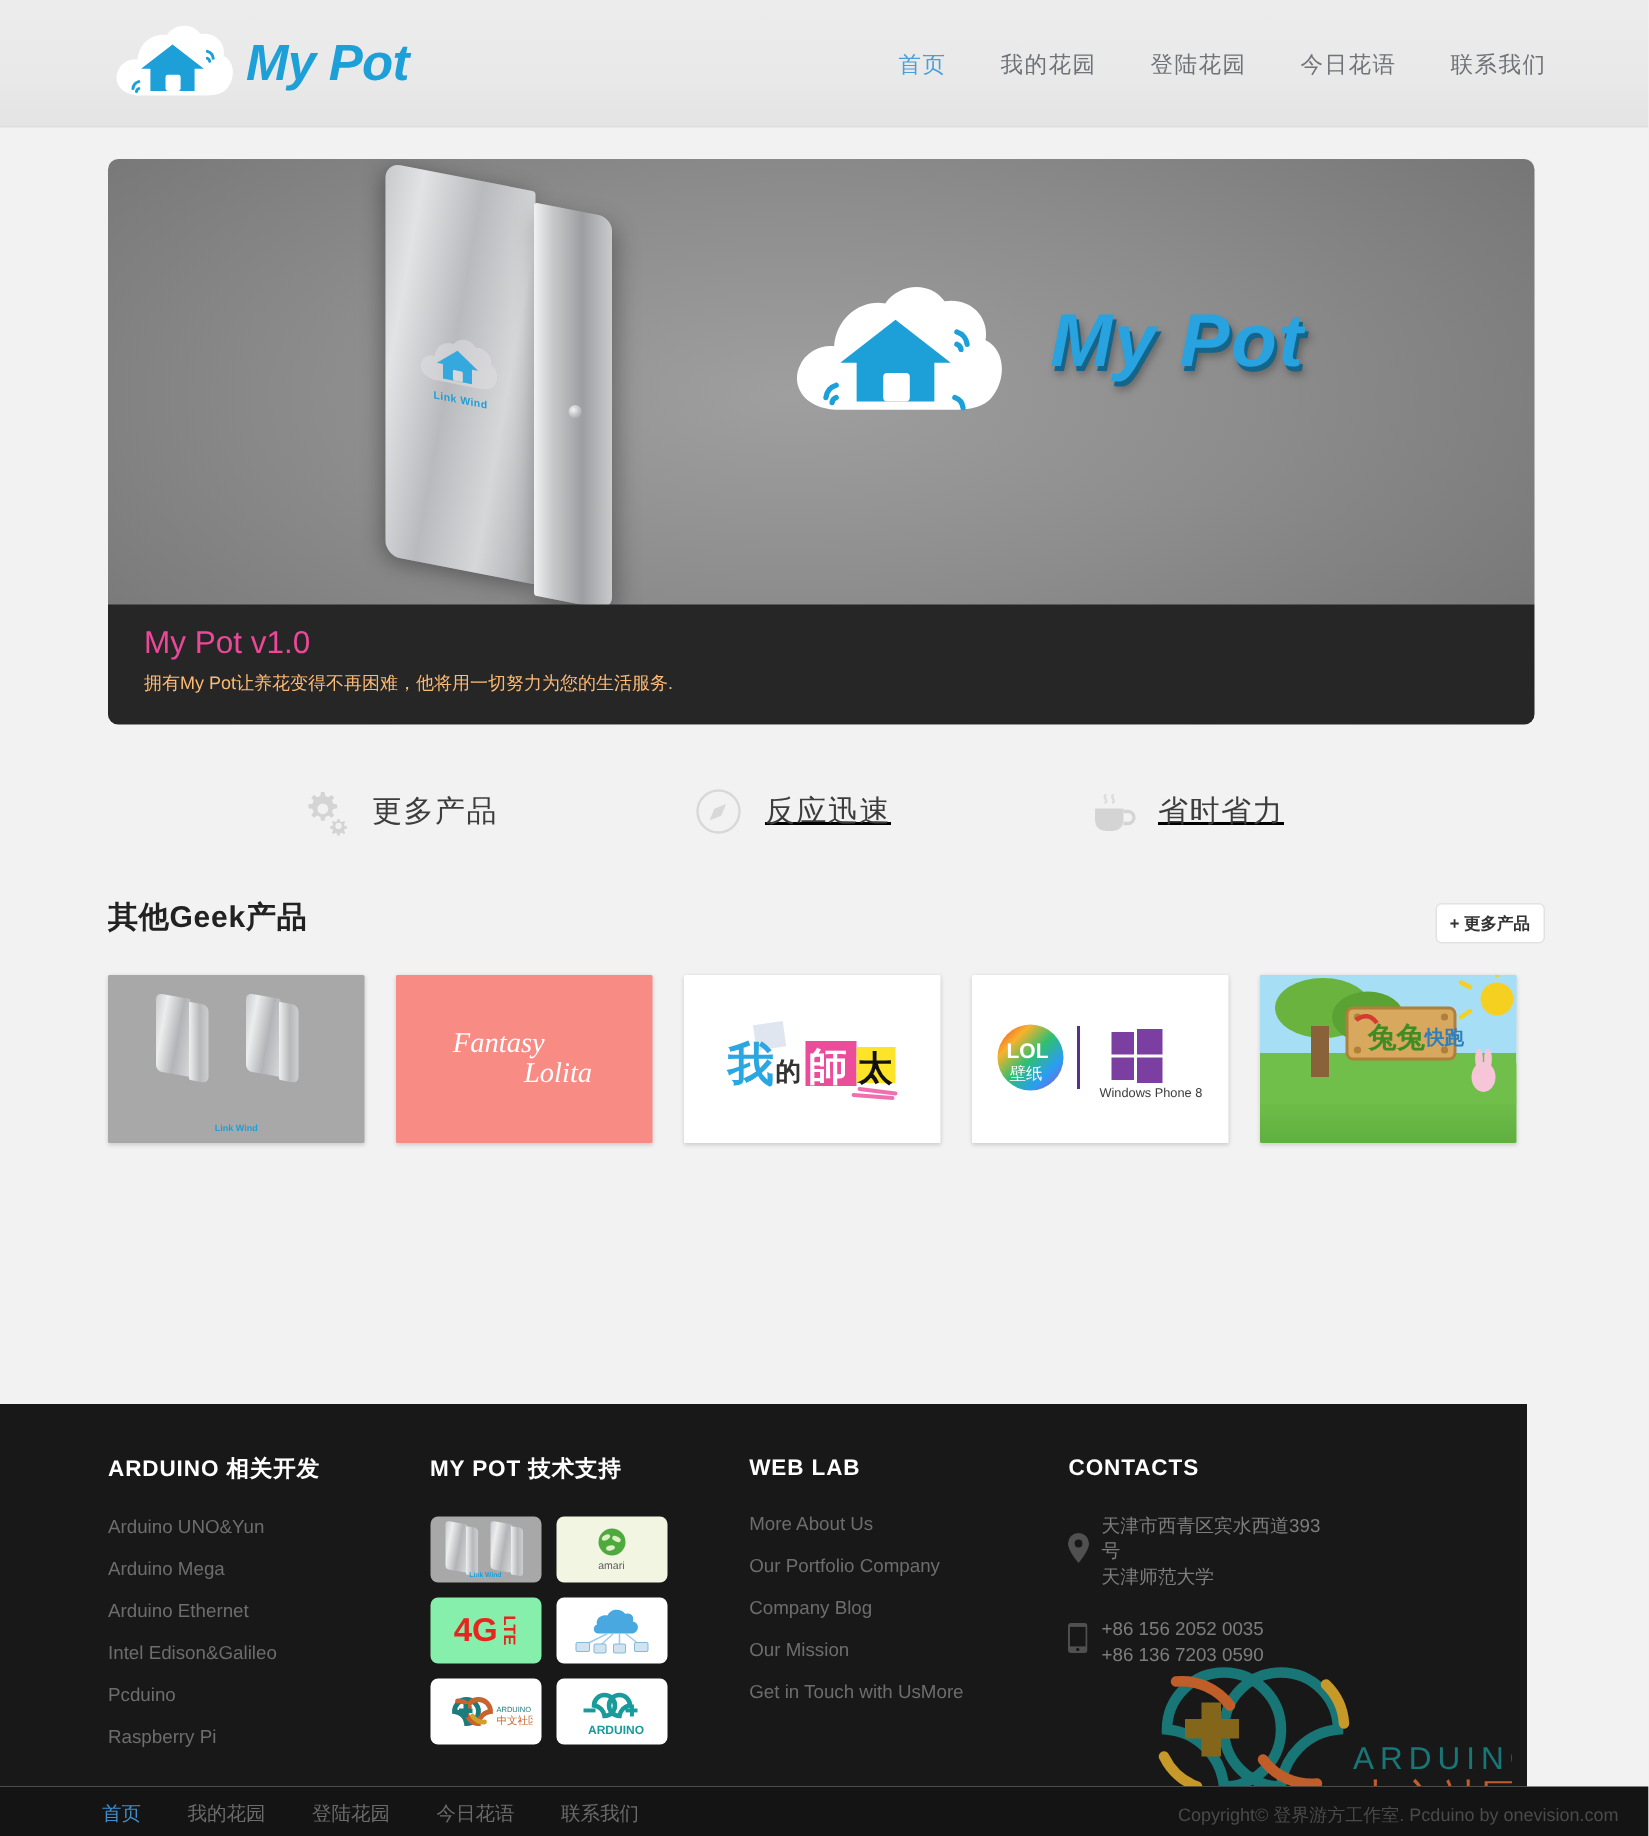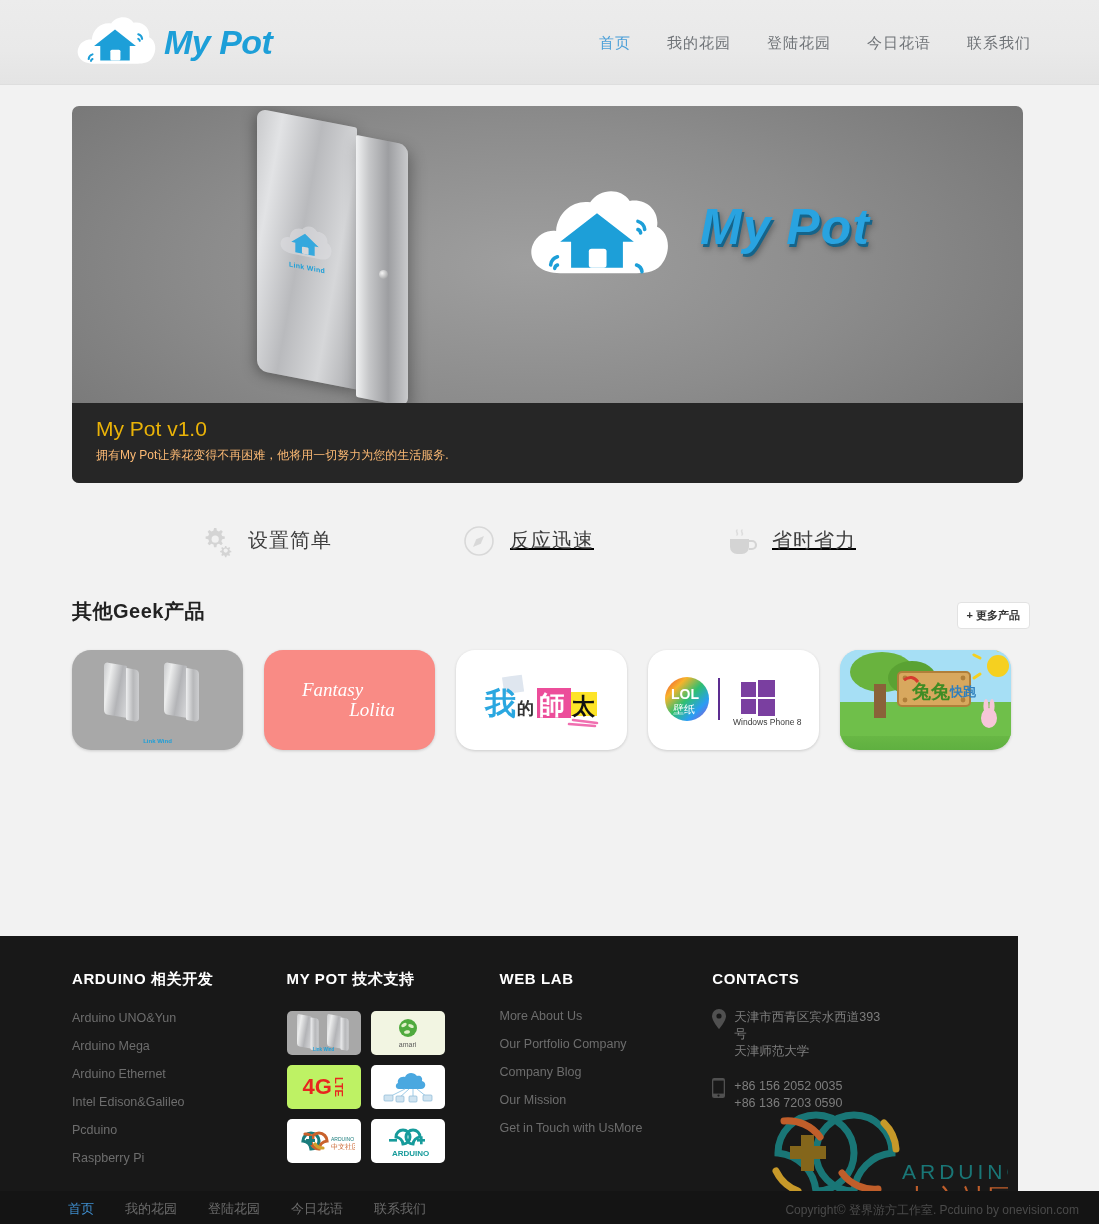--- a/index.html
+++ b/index.html
@@ -78,41 +78,41 @@
   .hero-logo { position: absolute; left: 450px; top: 74px; width: 150px; height: 110px; }
   .hero-wordmark {
     position: absolute; left: 628px; top: 92px; font-size: 50px; font-weight: bold;
     font-style: italic; color: #29a3e0; letter-spacing: 1px;
     text-shadow: 2px 3px 0 #15648a, 3px 5px 6px rgba(0,0,0,.35);
   }
   .hero-caption {
     position: absolute; left: 0; bottom: 0; width: 100%; height: 80px;
     background: #262626; color: #fff; padding: 14px 24px;
   }
-  .hero-caption h3 { font-size: 21px; font-weight: normal; color: #eab308; margin-bottom: 6px; }
+  .hero-caption h3 { font-size: 21px; font-weight: normal; color: #ec4899; margin-bottom: 6px; }
   .hero-caption p { font-size: 12px; color: #fdba74; }
 
   
   .features { position: relative; height: 115px; display: flex; align-items: center; padding-left: 200px; }
   .feature { display: flex; align-items: center; }
   .feature + .feature { margin-left: 130px; text-decoration: underline; }
   .feature .f-icon { width: 34px; height: 34px; margin-right: 14px; opacity: .55; }
   .feature .f-label { font-size: 20px; color: #3d3d3d; letter-spacing: 1px; }
 
   
   .products { position: relative; padding: 0 72px; }
   .products h2 { font-size: 20px; color: #222; font-weight: bold; letter-spacing: .5px; }
   .more-btn {
     position: absolute; right: 69px; top: 4px; background: #fff; border: 1px solid #e2e2e2;
     border-radius: 4px; font-size: 11px; color: #333; font-weight: bold;
     padding: 5px 9px; cursor: pointer;
   }
   .prod-row { display: flex; gap: 21px; margin-top: 25px; }
   .prod-card {
-    width: 171px; height: 100px; border-radius: 19px; overflow: hidden; position: relative;
+    width: 171px; height: 112px; border-radius: 1px; overflow: hidden; position: relative;
     box-shadow: 0 1px 3px rgba(0,0,0,.16); background: #fff; cursor: pointer;
   }
   .pc1 { background: #a8a8a8; }
   .pc2 { background: #f98b85; display: flex; align-items: center; justify-content: center; }
   .pc2 span { color: #fff; font-family: "Liberation Serif", serif; font-style: italic; font-size: 19px; line-height: 1.05; text-align: center; }
   .pc3, .pc4 { background: #fff; display: flex; align-items: center; justify-content: center; }
   .pc5 { background: linear-gradient(to bottom, #9fd9f2 0%, #b4e2f5 52%, #7ec850 53%, #5fb040 100%); text-align: center; }
 
   .mini-dev { position: absolute; width: 36px; height: 56px; }
   .mini-dev .mf {
@@ -137,25 +137,25 @@
   .col2 { width: 246px; }
   .col3 { width: 246px; }
   .col4 { width: 270px; }
   .thumb-grid { display: flex; flex-wrap: wrap; gap: 10px; width: 166px; }
   .thumb {
     width: 74px; height: 44px; border-radius: 5px; overflow: hidden; position: relative;
     display: flex; align-items: center; justify-content: center; cursor: pointer; background: #fff;
   }
   .t1 { background: #a8a8a8; }
   .t2 { background: #f2f5e2; flex-direction: column; }
-  .t3 { background: #bef264; }
+  .t3 { background: #86efac; }
   .t4 { background: #fff; }
   .t5 { background: #fff; }
   .t6 { background: #fff; }
-  .contact-row { display: flex; margin-bottom: 18px; }
+  .contact-row { display: flex; margin-bottom: 18px; align-items: center; }
   .contact-row .ci { width: 22px; flex: none; opacity: .35; }
   .contact-row .ctext { color: #7d7d7d; font-size: 12.5px; line-height: 1.35; }
   .arduino-wm { position: absolute; right: 10px; bottom: -22px; width: 250px; height: 120px; opacity: .95; }
 
   
   .bottombar {
     position: absolute; left: 0; top: 1191px; width: 1099px; height: 33px;
     background: #141414; color: #6b6b6b;
   }
   .bottomnav { position: absolute; left: 68px; top: 9px; display: flex; gap: 31px; }
@@ -239,21 +239,21 @@
   <div class="features">
     <div class="feature">
       <span class="f-icon">
         <svg viewBox="0 0 34 34" width="34" height="34" fill="#bdbdbd">
           <path d="M14 4 l2.4 0 .5 2.6 2 .9 2.2-1.5 1.7 1.7-1.5 2.2.9 2 2.6.5 0 2.4-2.6.5-.9 2 1.5 2.2-1.7 1.7-2.2-1.5-2 .9-.5 2.6-2.4 0-.5-2.6-2-.9-2.2 1.5-1.7-1.7 1.5-2.2-.9-2-2.6-.5 0-2.4 2.6-.5.9-2-1.5-2.2 1.7-1.7 2.2 1.5 2-.9z"></path>
           <circle cx="15.2" cy="15.2" r="3.6" fill="#f1f1f1"></circle>
           <path d="M25 22 l1.4 0 .3 1.5 1.2.5 1.3-.9 1 1-.9 1.3.5 1.2 1.5.3 0 1.4-1.5.3-.5 1.2.9 1.3-1 1-1.3-.9-1.2.5-.3 1.5-1.4 0-.3-1.5-1.2-.5-1.3.9-1-1 .9-1.3-.5-1.2-1.5-.3 0-1.4 1.5-.3.5-1.2-.9-1.3 1-1 1.3.9 1.2-.5z"></path>
           <circle cx="25.7" cy="26.6" r="2.1" fill="#f1f1f1"></circle>
         </svg>
       </span>
-      <span class="f-label">设置简单</span>
+      <span class="f-label">更多产品</span>
     </div>
     <div class="feature">
       <span class="f-icon">
         <svg viewBox="0 0 34 34" width="34" height="34">
           <circle cx="17" cy="17" r="14" fill="none" stroke="#c4c4c4" stroke-width="1.6"></circle>
           <path d="M22 12 l-3.2 7.8 -7.8 3.2 3.2 -7.8 z" fill="#c4c4c4"></path>
         </svg>
       </span>
       <span class="f-label">反应迅速</span>
     </div>

